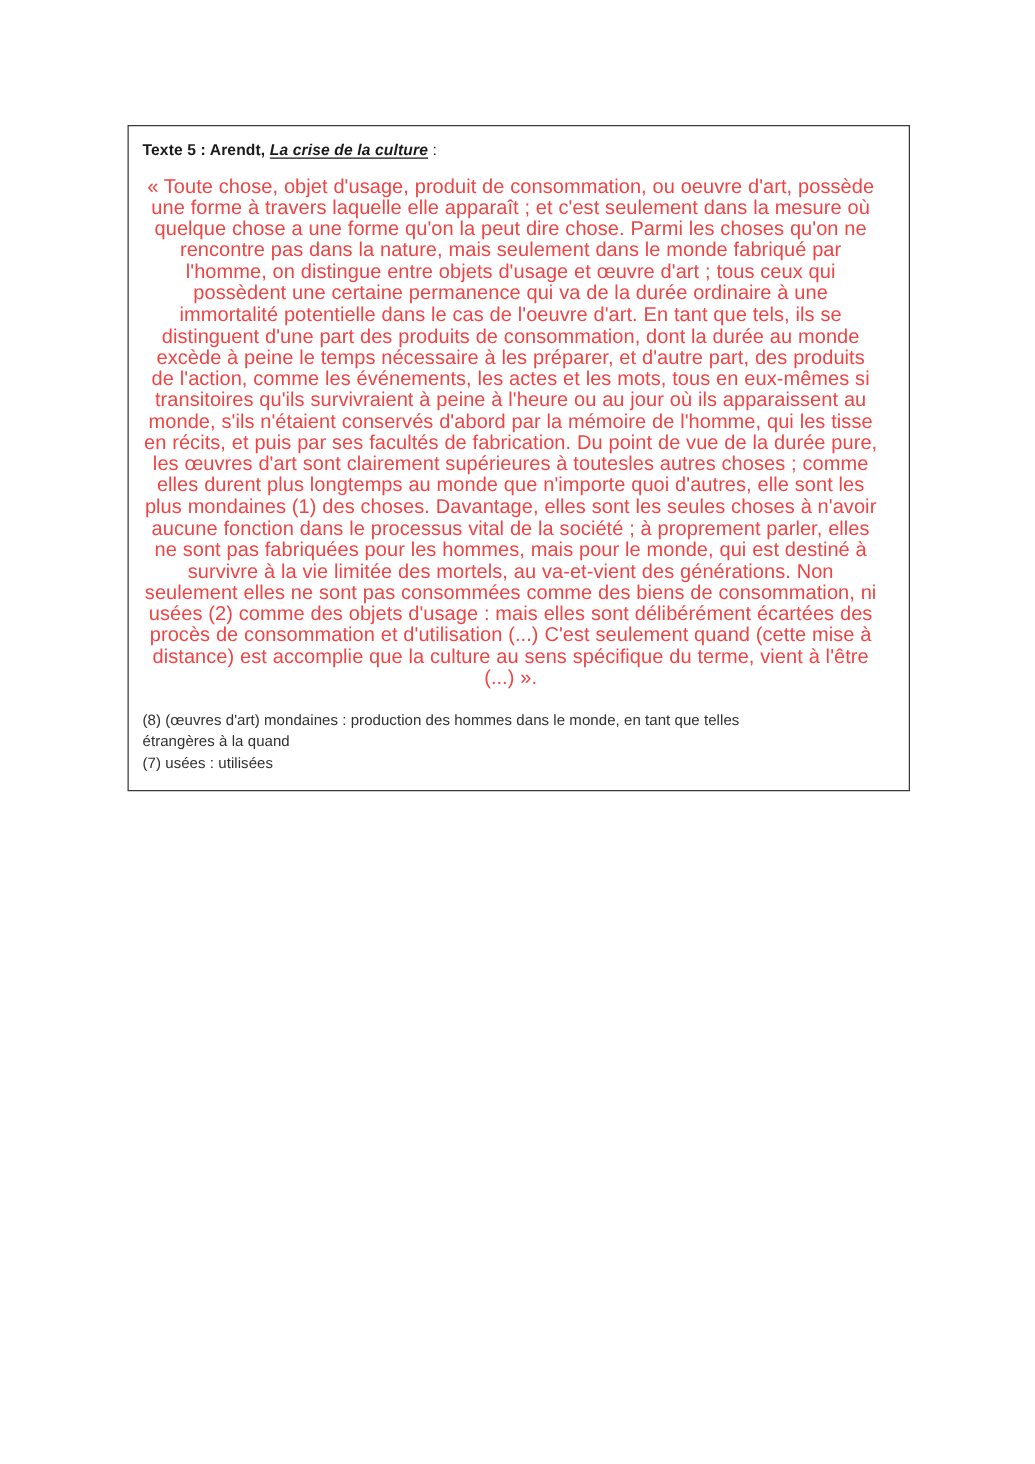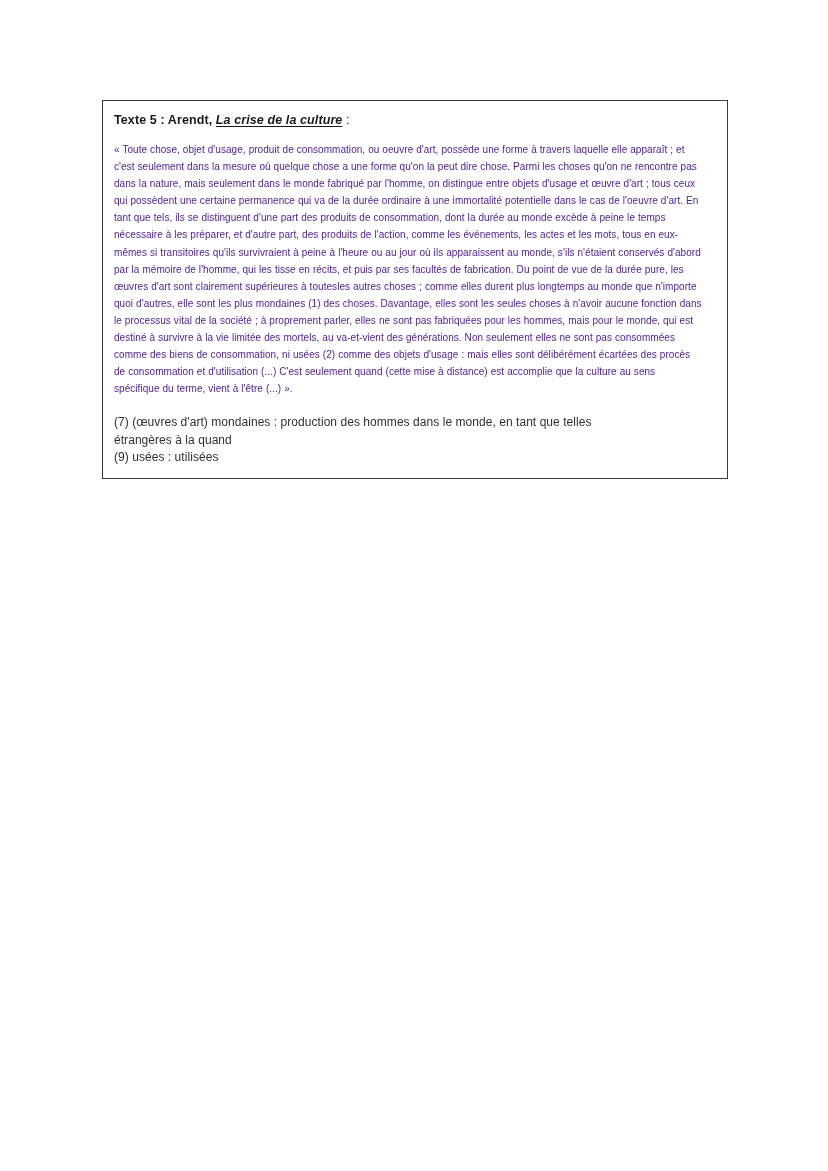--- a/index.html
+++ b/index.html
@@ -45,25 +45,25 @@
   .doc-title .t-work {
     font-weight: bold;
     font-style: italic;
     text-decoration: underline;
     text-underline-offset: 2px;
   }
   .doc-title .t-colon {
     font-weight: normal;
   }
   .quote-body {
-    font-size: 10px;
+    font-size: 16px;
     line-height: 17.1px;
-    color: #4c1d95;
+    color: #ef4444;
     margin: 0;
-    text-align: left;
+    text-align: center;
     letter-spacing: 0.05px;
     word-spacing: 0.15px;
   }
   .notes {
     font-size: 12px;
     line-height: 17.1px;
     color: #2f3033;
     margin: 17px 0 0 0;
     letter-spacing: 0.05px;
   }
@@ -78,20 +78,20 @@
 
   <div class="text-box">
 
     <p class="doc-title">
       <span class="t-bold">Texte 5 : Arendt</span><span class="t-bold">, </span><span class="t-work">La crise de la culture</span><span class="t-colon"> :</span>
     </p>
 
     <p class="quote-body">« Toute chose, objet d'usage, produit de consommation, ou oeuvre d'art, possède une forme à travers laquelle elle apparaît ; et c'est seulement dans la mesure où quelque chose a une forme qu'on la peut dire chose. Parmi les choses qu'on ne rencontre pas dans la nature, mais seulement dans le monde fabriqué par l'homme, on distingue entre objets d'usage et œuvre d'art ; tous ceux qui possèdent une certaine permanence qui va de la durée ordinaire à une immortalité potentielle dans le cas de l'oeuvre d'art. En tant que tels, ils se distinguent d'une part des produits de consommation, dont la durée au monde excède à peine le temps nécessaire à les préparer, et d'autre part, des produits de l'action, comme les événements, les actes et les mots, tous en eux-mêmes si transitoires qu'ils survivraient à peine à l'heure ou au jour où ils apparaissent au monde, s'ils n'étaient conservés d'abord par la mémoire de l'homme, qui les tisse en récits, et puis par ses facultés de fabrication. Du point de vue de la durée pure, les œuvres d'art sont clairement supérieures à toutesles autres choses ; comme elles durent plus longtemps au monde que n'importe quoi d'autres, elle sont les plus mondaines (1) des choses. Davantage, elles sont les seules choses à n'avoir aucune fonction dans le processus vital de la société ; à proprement parler, elles ne sont pas fabriquées pour les hommes, mais pour le monde, qui est destiné à survivre à la vie limitée des mortels, au va-et-vient des générations. Non seulement elles ne sont pas consommées comme des biens de consommation, ni usées (2) comme des objets d'usage : mais elles sont délibérément écartées des procès de consommation et d'utilisation (...) C'est seulement quand (cette mise à distance) est accomplie que la culture au sens spécifique du terme, vient à l'être (...) ».</p>
 
     <p class="notes">
-      <span class="note-line">(7) (œuvres d'art) mondaines : production des hommes dans le monde, en tant que telles</span>
+      <span class="note-line">(8) (œuvres d'art) mondaines : production des hommes dans le monde, en tant que telles</span>
       <span class="note-line">étrangères à la quand</span>
-      <span class="note-line">(9) usées : utilisées</span>
+      <span class="note-line">(7) usées : utilisées</span>
     </p>
 
   </div>
 
 </div>
 
 </body></html>

